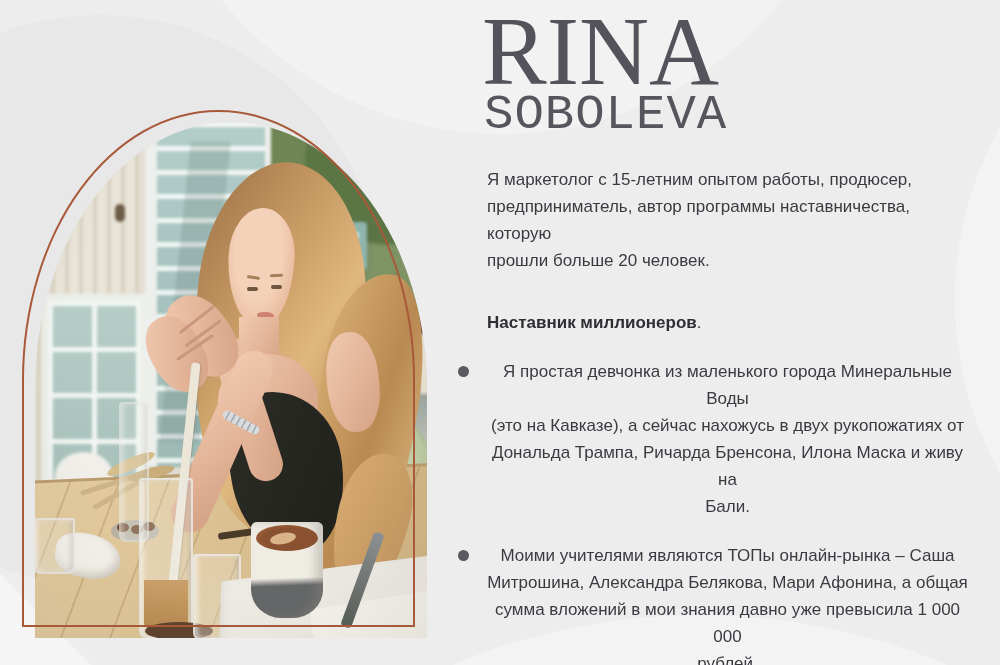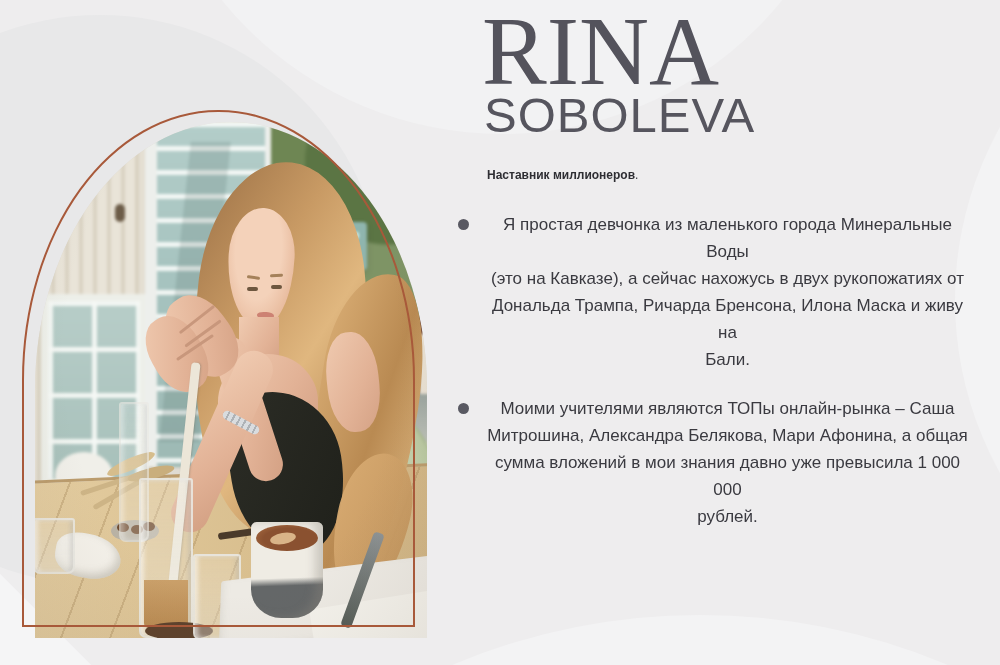--- a/index.html
+++ b/index.html
@@ -149,25 +149,25 @@
        border-radius:50%; transform:rotate(-10deg); }
   .spatula { left:322px; top:408px; width:11px; height:100px;
        background:linear-gradient(#8e9394,#545b56); transform:rotate(20deg); border-radius:4px; }
   .photo-tint { position:absolute; inset:0; background:
        radial-gradient(ellipse at 50% 45%, rgba(0,0,0,0) 60%, rgba(110,95,75,.10) 100%); }
 
   
   #content { position:absolute; left:458px; top:0; width:510px; z-index:4; color:#3a3a40; }
   #title { font-family:"Liberation Serif",serif; font-weight:400; color:#54535c;
        font-size:97px; line-height:88px; letter-spacing:0; margin:8px 0 0 24px; }
-  #subtitle { font-family:Liberation Sans, sans-serif; font-weight:400; color:#56555e;
+  #subtitle { font-family:Liberation Mono, monospace; font-weight:400; color:#56555e;
        font-size:49px; line-height:44px; letter-spacing:1px; margin:-3px 0 0 26px; }
   .body-txt { font-size:17px; line-height:27px; white-space:pre-line; }
   #intro { margin:29px 0 0 29px; }
-  #highlight { margin:25px 0 0 29px; font-size:12px; line-height:27px; }
+  #highlight { margin:35px 0 0 29px; font-size:17px; line-height:27px; }
   #highlight b { font-weight:700; color:#2e2e33; }
   #bullet-list { list-style:none; margin:18px 0 0 0; }
   .bullet-item { display:flex; margin-top:22px;text-align:center; }
   .bullet-dot { flex:0 0 11px; width:11px; height:11px; border-radius:50%;
        background:#595962; margin:8px 18px 0 0; }
 </style>
 </head>
 <body>
 
 <div id="stage">
@@ -262,20 +262,23 @@
     <div class="abs spatula"></div>
     <div class="photo-tint"></div>
   </div>
 
   <div id="arch-outline"></div>
 
   <div id="content">
     <h1 id="title">RINA</h1>
     <h2 id="subtitle">SOBOLEVA</h2>
 
+    <p id="intro" class="body-txt">Я маркетолог с 15-летним опытом работы, продюсер,
+предприниматель, автор программы наставничества, которую
+прошли больше 20 человек.</p>
 
     <p id="highlight"><b>Наставник миллионеров</b><span>.</span></p>
 
     <ul id="bullet-list">
       <li class="bullet-item">
         <span class="bullet-dot"></span>
         <span class="body-txt">Я простая девчонка из маленького города Минеральные Воды
 (это на Кавказе), а сейчас нахожусь в двух рукопожатиях от
 Дональда Трампа, Ричарда Бренсона, Илона Маска и живу на
 Бали.</span>

